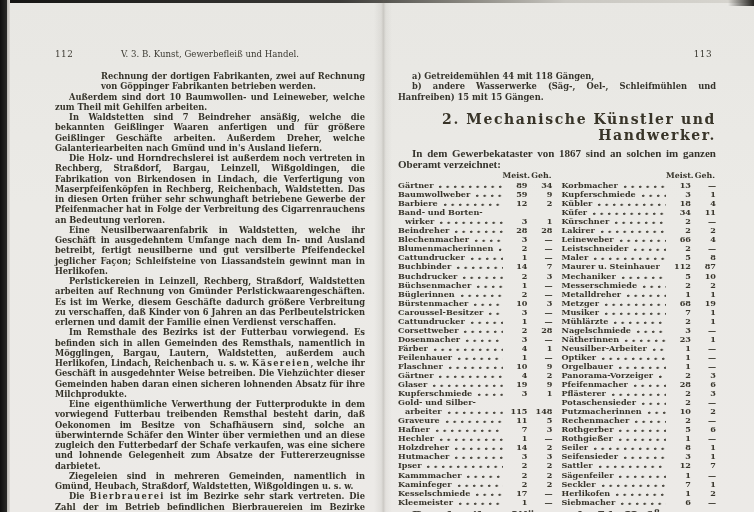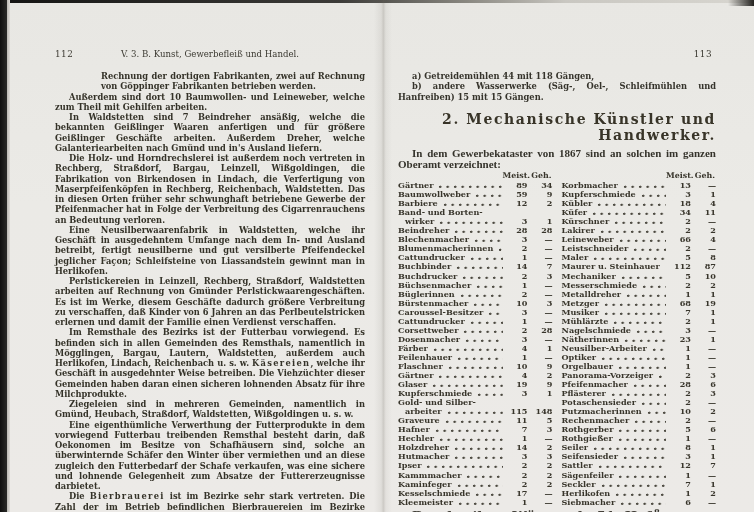--- a/index.html
+++ b/index.html
@@ -77,22 +77,22 @@
       <span>V. 3. B. Kunst, Gewerbefleiß und Handel.</span>
     </div>
     <div id="left-paras">
         <p class="para first">Rechnung der dortigen Fabrikanten, zwei auf Rechnung von Göppinger Fabrikanten betrieben werden.</p>
         <p class="para ind">Außerdem sind dort 10 Baumwollen- und Leineweber, welche zum Theil mit Gehilfen arbeiten.</p>
         <p class="para ind">In Waldstetten sind 7 Beindreher ansäßig, welche die bekannten Geißlinger Waaren anfertigen und für größere Geißlinger Geschäfte arbeiten. Außerdem Dreher, welche Galanteriearbeiten nach Gmünd und in's Ausland liefern.</p>
         <p class="para ind">Die Holz- und Horndrechslerei ist außerdem noch vertreten in Rechberg, Straßdorf, Bargau, Leinzell, Wißgoldingen, die Fabrikation von Birkendosen in Lindach, die Verfertigung von Maserpfeifenköpfen in Rechberg, Reichenbach, Waldstetten. Das in diesen Orten früher sehr schwunghaft betriebene Gewerbe der Pfeifenmacher hat in Folge der Verbreitung des Cigarrenrauchens an Bedeutung verloren.</p>
         <p class="para ind">Eine Neusilberwaarenfabrik in Waldstetten, welche ihr Geschäft in ausgedehntem Umfange nach dem In- und Ausland betreibt, fertigt neusilberne und gut versilberte Pfeifendeckel jeglicher Façon; Schleifsteine von Liassandstein gewinnt man in Herlikofen.</p>
         <p class="para ind">Perlstickereien in Leinzell, Rechberg, Straßdorf, Waldstetten arbeiten auf Rechnung von Gmünder Perlstickwaarengeschäften. Es ist im Werke, diesem Geschäfte dadurch größere Verbreitung zu verschaffen, daß Kinder von 6 Jahren an das Perlbeutelstricken erlernen und damit der Familie einen Verdienst verschaffen.</p>
         <p class="para ind">Im Remsthale des Bezirks ist der Futterbau vorwiegend. Es befinden sich in allen Gemeinden des Remsthals, namentlich in Mögglingen, Bargau, Lautern, Waldstetten, außerdem auch Herlikofen, Lindach, Reichenbach u. s. w. <span class="sperr">Käsereien</span>, welche ihr Geschäft in ausgedehnter Weise betreiben. Die Viehzüchter dieser Gemeinden haben daran einen sicheren lohnenden Absatz für ihre Milchprodukte.</p>
+        <p class="para ind">Eine eigenthümliche Verwerthung der Futterprodukte in dem vorwiegend Futterbau treibenden Remsthal besteht darin, daß Oekonomen im Besitze von Schafhäusern sind, solche an überwinternde Schäfer den Winter über vermiethen und an diese zugleich den Futterbedarf der Schafe verkaufen, was eine sichere und lohnende Gelegenheit zum Absatze der Futtererzeugnisse darbietet.</p>
         <p class="para ind">Ziegeleien sind in mehreren Gemeinden, namentlich in Gmünd, Heubach, Straßdorf, Waldstetten, Wißgoldingen u. s. w.</p>
-        <p class="para ind">Eine eigenthümliche Verwerthung der Futterprodukte in dem vorwiegend Futterbau treibenden Remsthal besteht darin, daß Oekonomen im Besitze von Schafhäusern sind, solche an überwinternde Schäfer den Winter über vermiethen und an diese zugleich den Futterbedarf der Schafe verkaufen, was eine sichere und lohnende Gelegenheit zum Absatze der Futtererzeugnisse darbietet.</p>
         <p class="para ind">Die <span class="sperr">Bierbrauerei</span> ist im Bezirke sehr stark vertreten. Die Zahl der im Betrieb befindlichen Bierbrauereien im Bezirke betrug im Jahre 1869 55, welche pro 1868/1869 an Malzsteuer zu bezahlen hatten 37,137 fl.</p>
       </div>
   </div>
 
   <div class="page page-r">
     <div class="runhead">
       <span class="pgnum">113</span>
     </div>
 
     <p class="item first">a) Getreidemühlen 44 mit 118 Gängen,</p>

